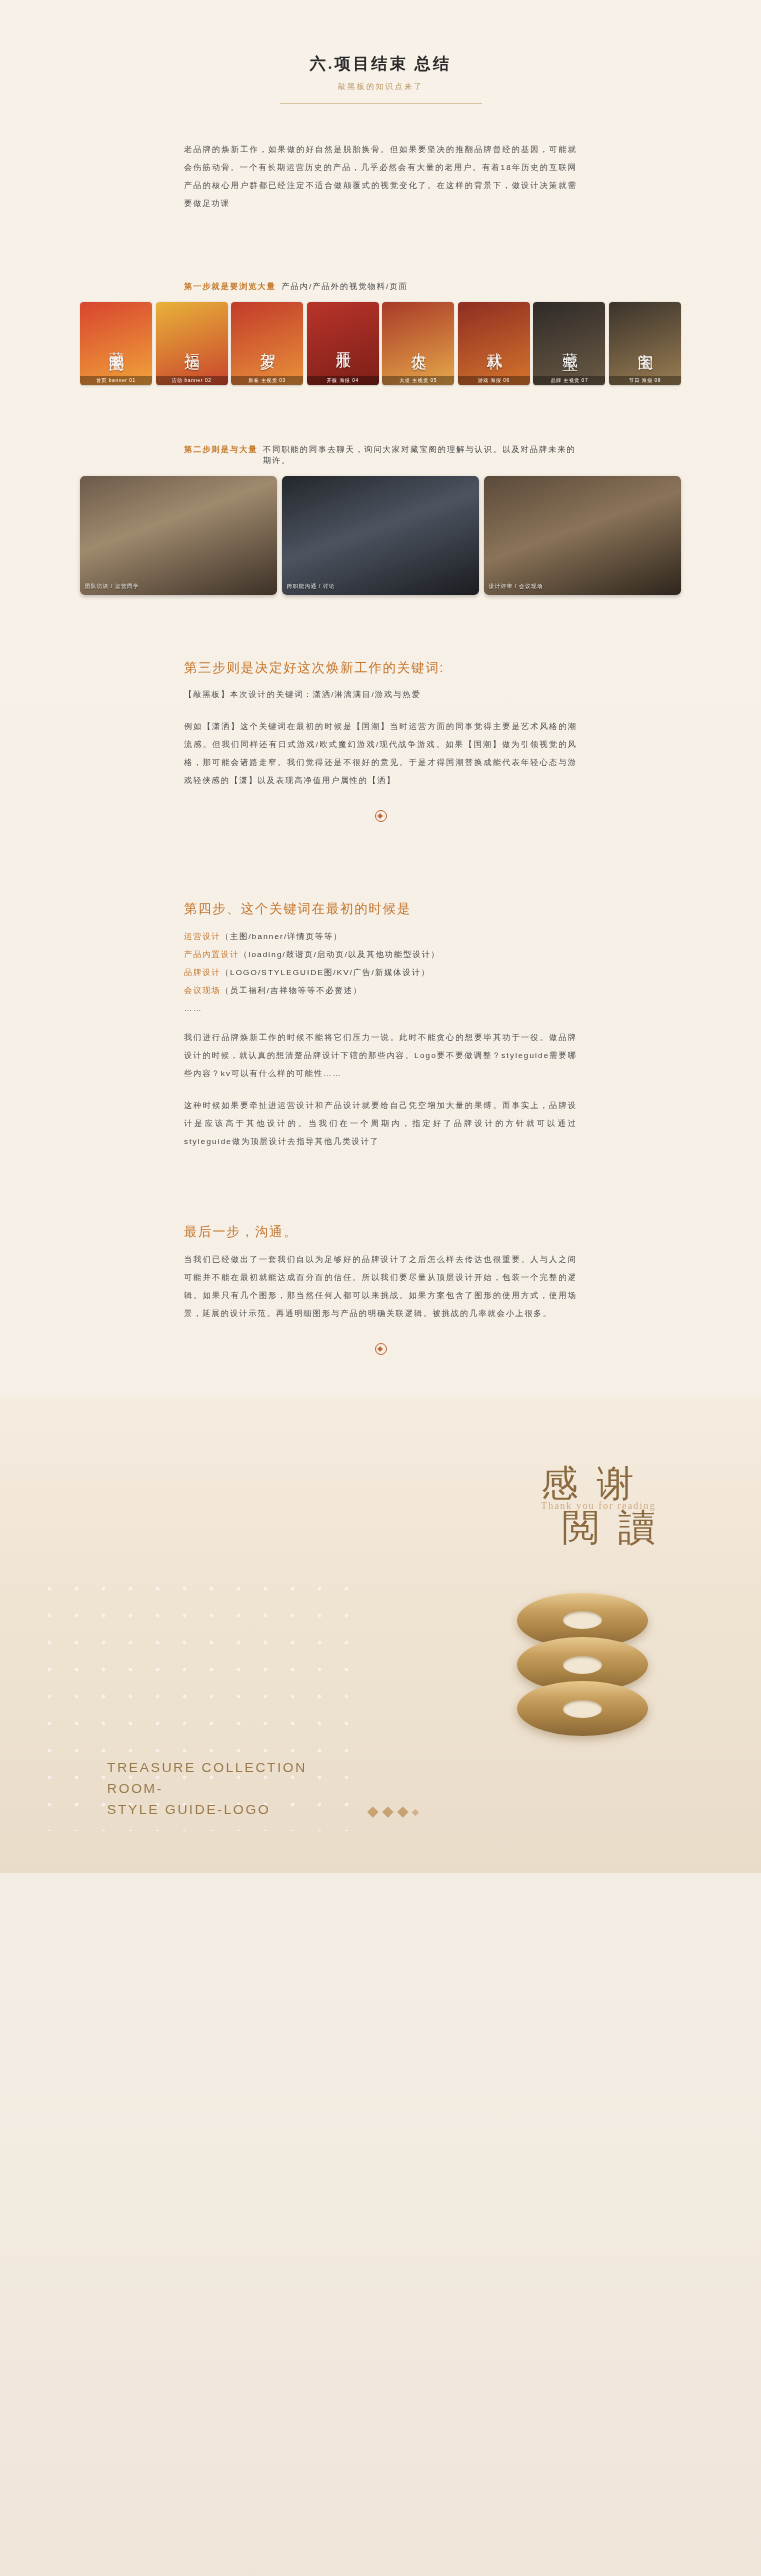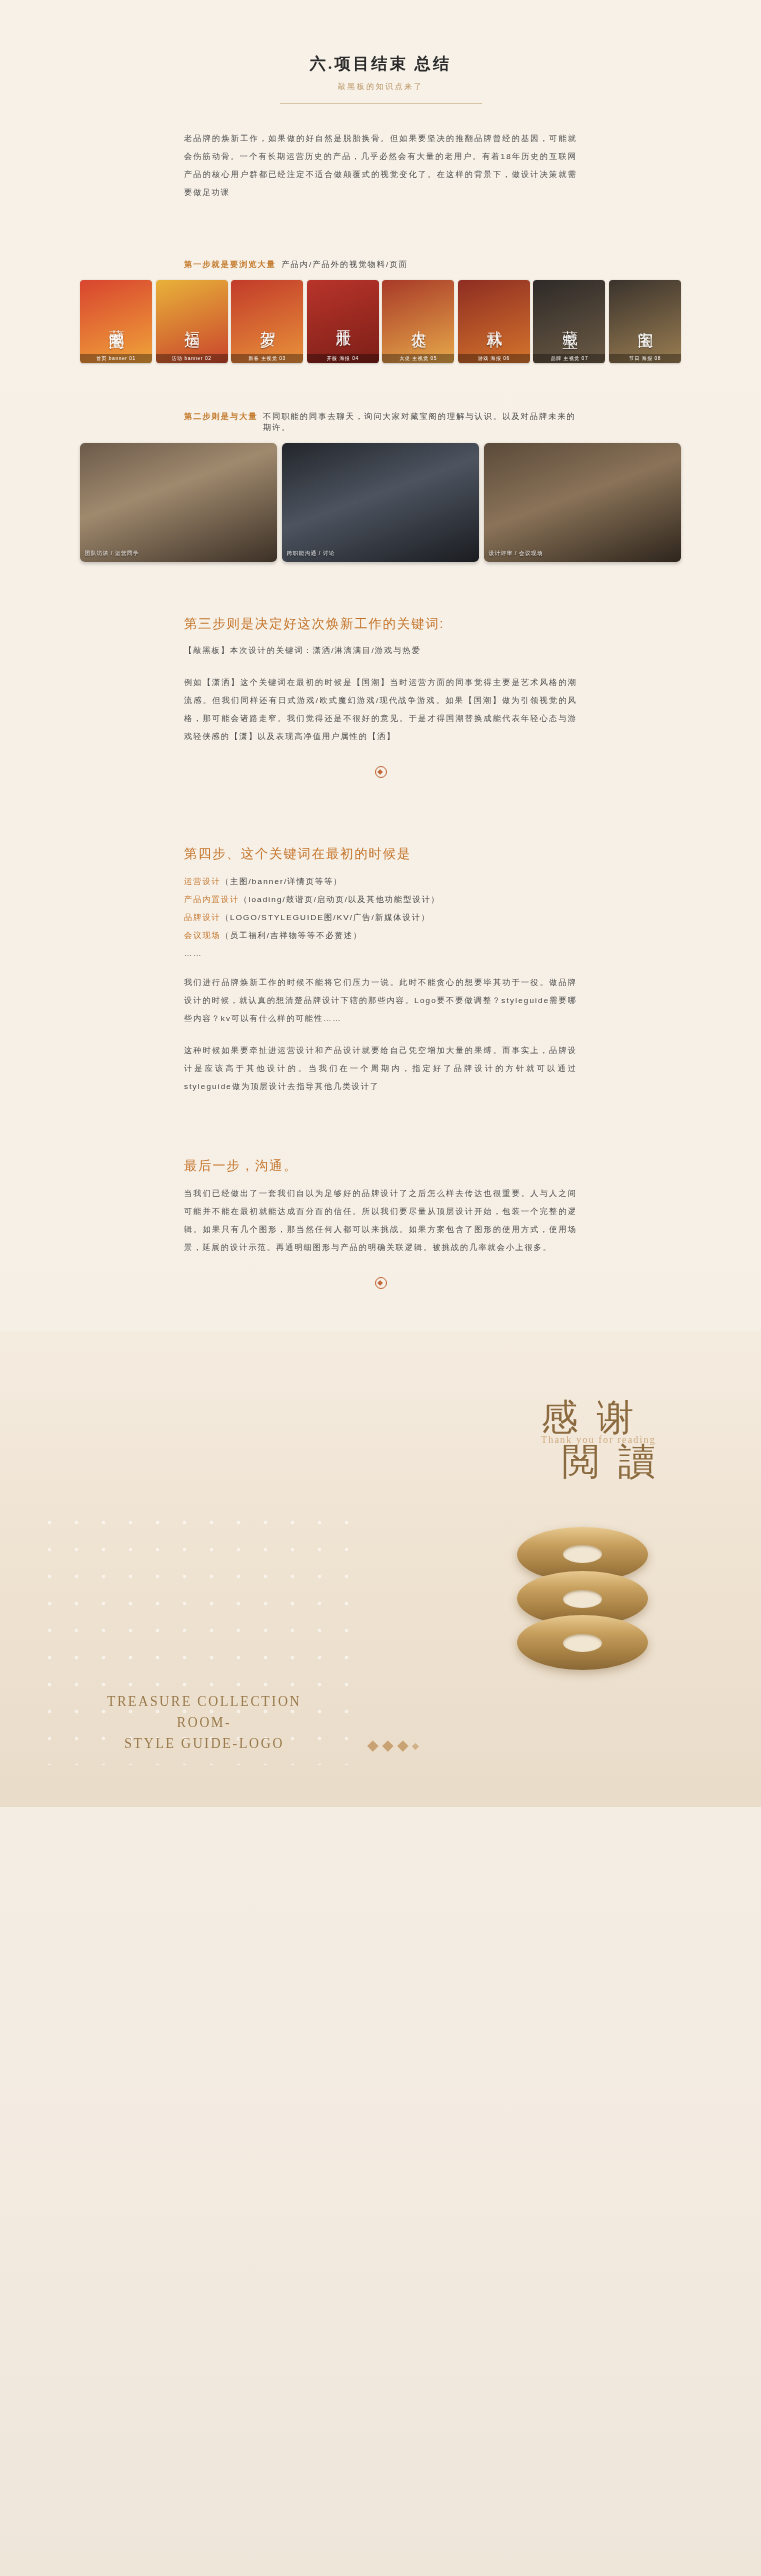--- a/index.html
+++ b/index.html
@@ -54,21 +54,21 @@
     width: 202px;
     height: 0.6px;
     background: #d8c3a4;
     margin: 10.7px auto 0;
   }
 
   
   .content {
     width: 393px;
     margin: 0 auto;
-    padding-top: 27px;
+    padding-top: 38px;
   }
   p.para {
     font-size: 8px;
     line-height: 18px;
     color: #4a4a4a;
     letter-spacing: 1.2px;
     text-align: justify;
     margin: 0 0 14.3px 0;
   }
   .step-label {
@@ -259,26 +259,25 @@
     width: 39px; height: 18px;
     margin: -9px 0 0 -19.6px;
     border-radius: 50%;
     background: #f1e6d2;
     box-shadow: inset 0 1.2px 2.4px rgba(120,90,45,.45);
   }
   .footer-logo {
     position: absolute;
     left: 107px;
     bottom: 52px;
-    font-family: Liberation Serif, serif;
+    font-family: Liberation Sans, sans-serif;
     font-size: 13.7px;
     letter-spacing: 1.8px;
     color: #9a7a4c;
     line-height: 21.4px;
-    text-align: center;
   }
   .footer-diamonds {
     position: absolute;
     left: 369px;
     bottom: 57px;
     display: flex;
     gap: 7.1px;
     align-items: center;
   }
   .fd {

